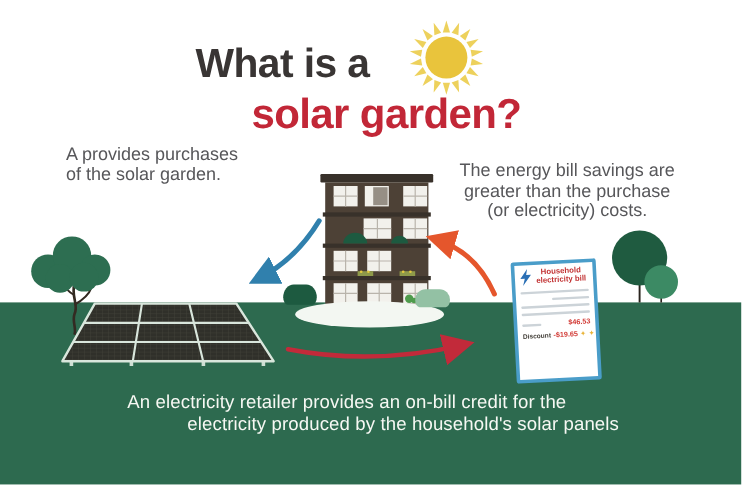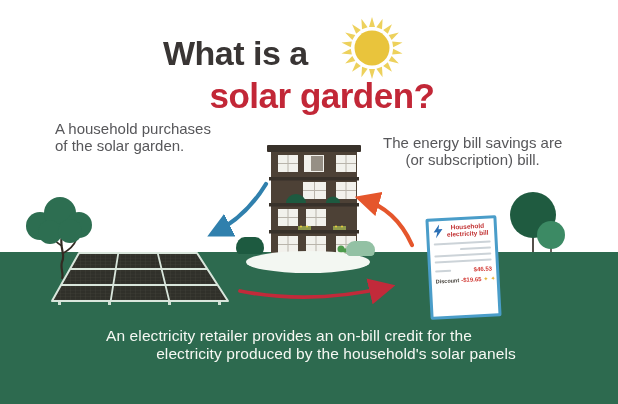--- a/index.html
+++ b/index.html
@@ -78,26 +78,27 @@
       <polygon points="0,-31 3,-21 -3,-21" transform="rotate(320)"></polygon>
       <polygon points="0,-31 3,-21 -3,-21" transform="rotate(340)"></polygon>
     </g>
     <circle r="17.5" fill="#e9c43c"></circle>
   </svg>
 
   <div class="title-1">What is a</div>
   <div class="title-2">solar garden?</div>
 
   <div class="callout callout-left">
-    <div>A household purchases</div>
+    <div>A provides purchases</div>
     <div>of the solar garden.</div>
   </div>
   <div class="callout callout-right">
     <div>The energy bill savings are</div>
-    <div>(or subscription) bill.</div>
+    <div>greater than the purchase</div>
+    <div>(or electricity) costs.</div>
   </div>
 
   <svg class="building" width="110" height="125" viewBox="0 0 110 125">
     <rect x="9" y="5" width="94" height="7" rx="1" fill="#38312a"></rect>
     <rect x="13" y="12" width="86" height="106" fill="#4d4136"></rect>
 
     <rect x="11" y="37" width="90" height="3.5" fill="#38312a"></rect>
     <rect x="11" y="63" width="90" height="3.5" fill="#38312a"></rect>
     <rect x="11" y="90" width="90" height="3.5" fill="#38312a"></rect>
 

